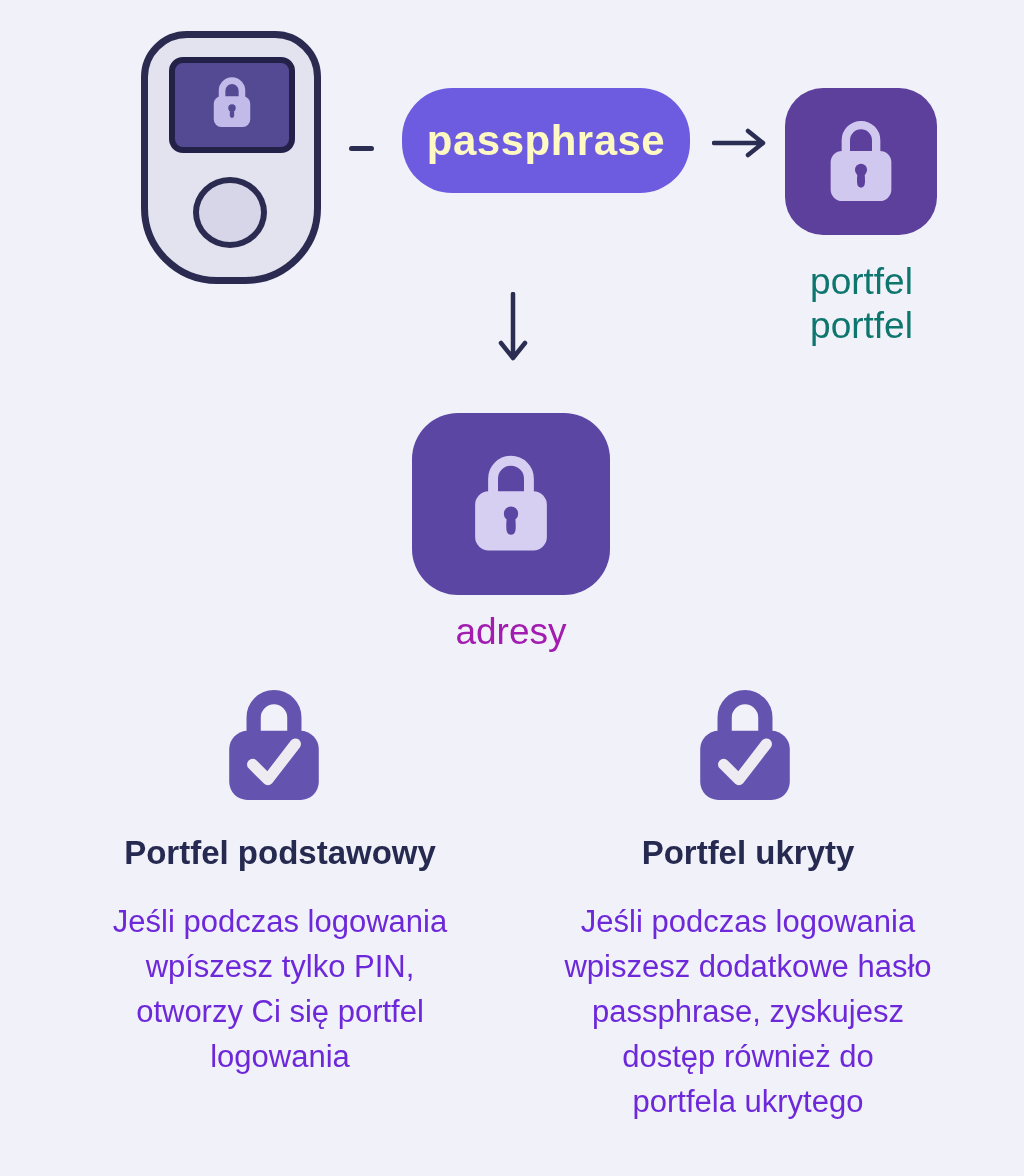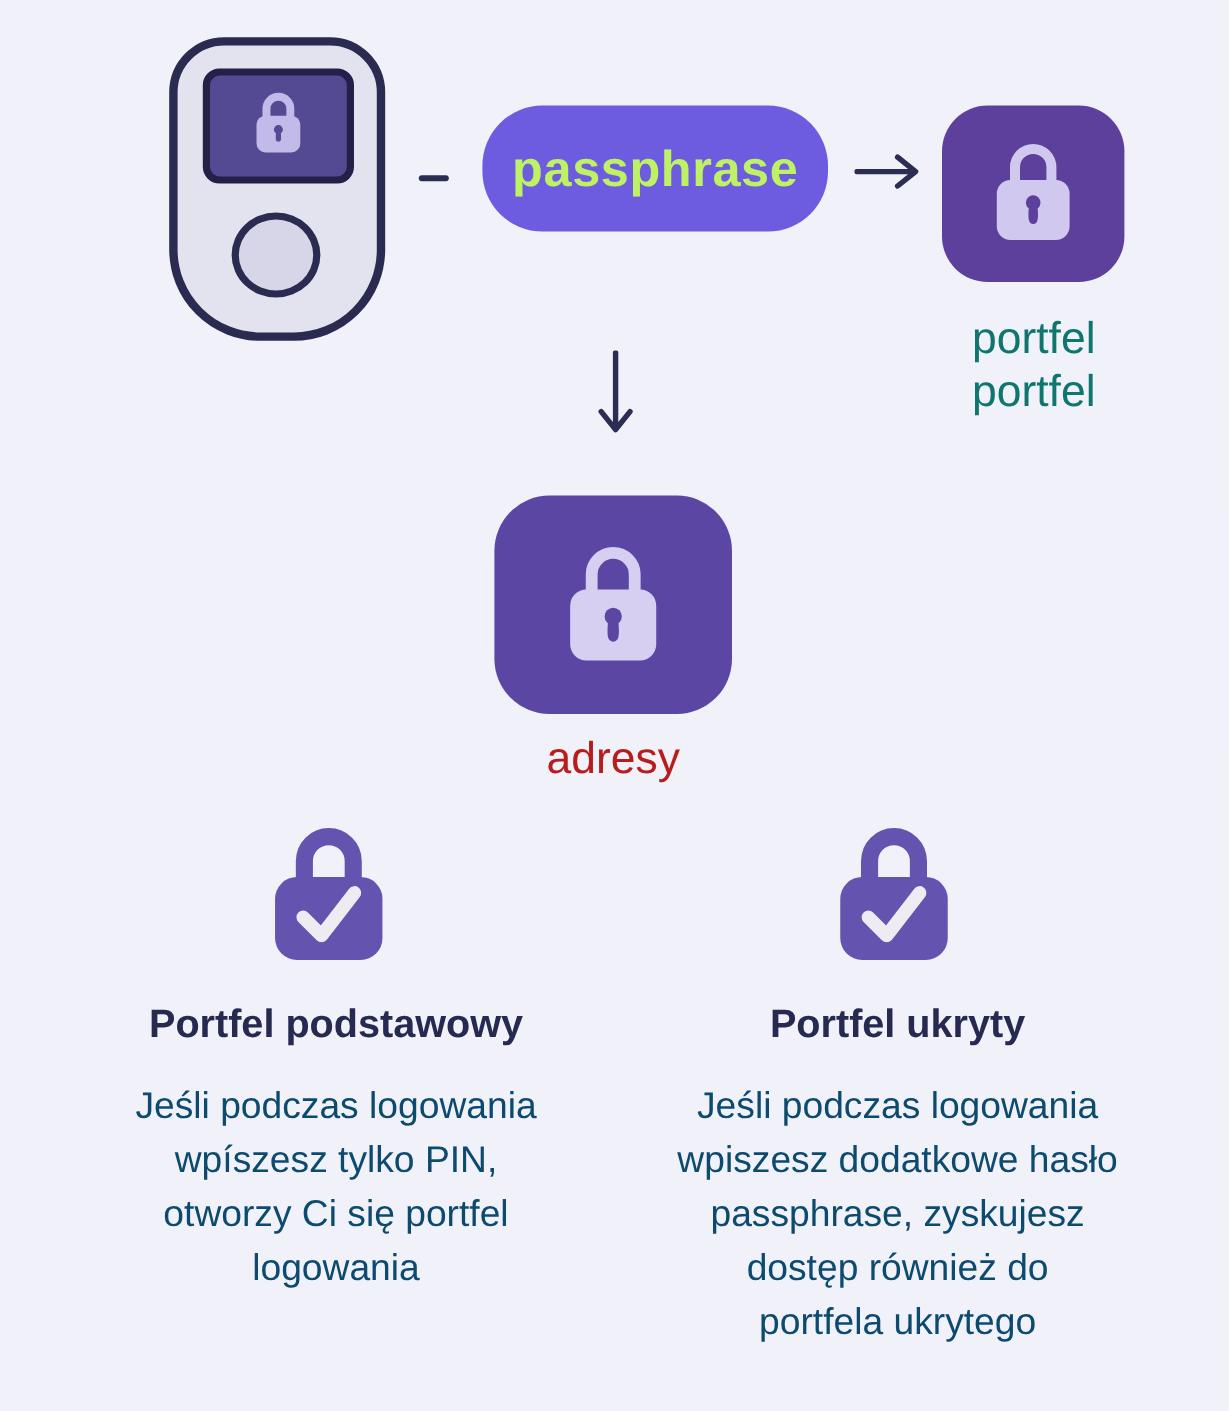--- a/index.html
+++ b/index.html
@@ -31,21 +31,21 @@
     left:349px;top:146px;width:25px;height:5px;
     background:#2B2E52;border-radius:3px;
   }
 
   .pill{
     left:402px;top:88px;width:288px;height:105px;
     background:#6D5CE0;border-radius:50px;
     display:flex;align-items:center;justify-content:center;
   }
   .pill-text{
-    color:#bef264;font-size:42px;font-weight:bold;letter-spacing:.5px;
+    color:#fef9c3;font-size:42px;font-weight:bold;letter-spacing:.5px;
   }
 
   .arrow-right{left:712px;top:126px;}
   .arrow-down{left:496px;top:292px;}
 
   .square{
     border-radius:38px;display:flex;align-items:center;justify-content:center;
   }
   .square.hidden-wallet{
     left:785px;top:88px;width:152px;height:147px;background:#5C409B;
@@ -54,35 +54,35 @@
     left:412px;top:413px;width:198px;height:182px;background:#5B46A3;border-radius:46px;
   }
 
   .caption{
     color:#0f766e;text-align:center;
   }
   .hidden-wallet-caption{
     left:789px;top:260px;width:145px;font-size:37px;line-height:44px;
   }
   .addresses-caption{
-    left:412px;top:610px;width:198px;font-size:37px;line-height:44px;color:#b91c1c;
+    left:412px;top:610px;width:198px;font-size:37px;line-height:44px;color:#a21caf;
   }
 
   .lock-check{top:686px;}
   .lock-check.left{left:229px;}
   .lock-check.right{left:700px;}
 
   .col-heading{
     top:834px;font-size:33px;font-weight:bold;color:#262A50;text-align:center;
   }
   .col-heading.left{left:80px;width:400px;}
   .col-heading.right{left:528px;width:440px;}
 
   .col-body{
-    top:899px;font-size:31px;line-height:45px;color:#0c4a6e;text-align:center;
+    top:899px;font-size:31px;line-height:45px;color:#6d28d9;text-align:center;
   }
   .col-body.left{left:80px;width:400px;}
   .col-body.right{left:528px;width:440px;}
 </style>
 </head>
 <body>
 
 <div class="canvas">
 
   <div class="abs device"></div>

